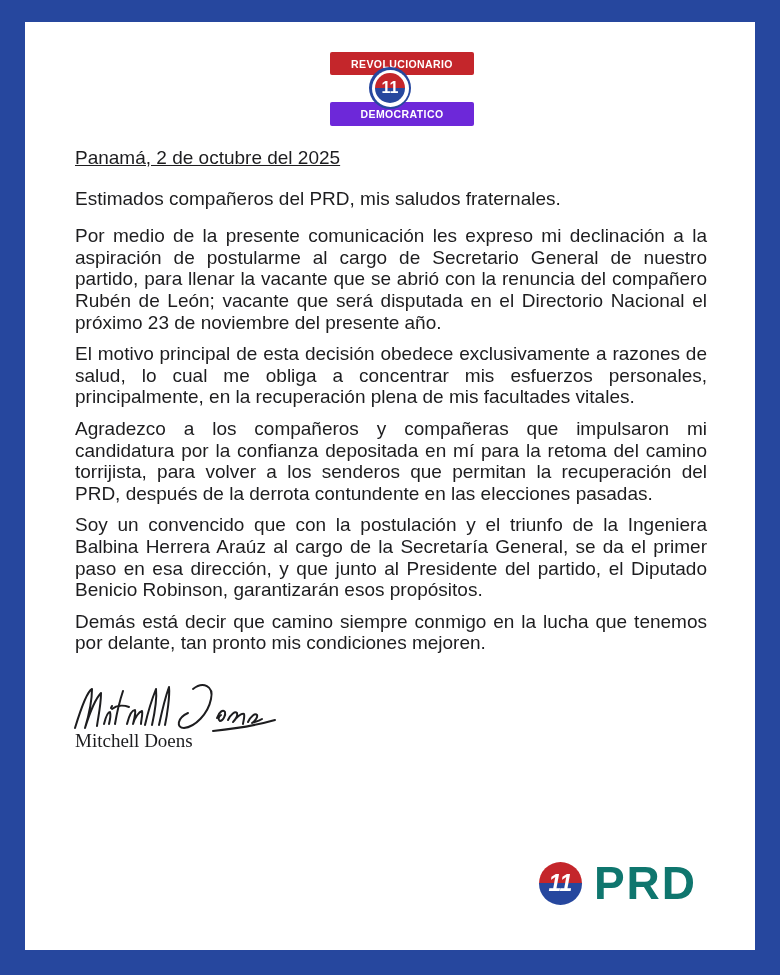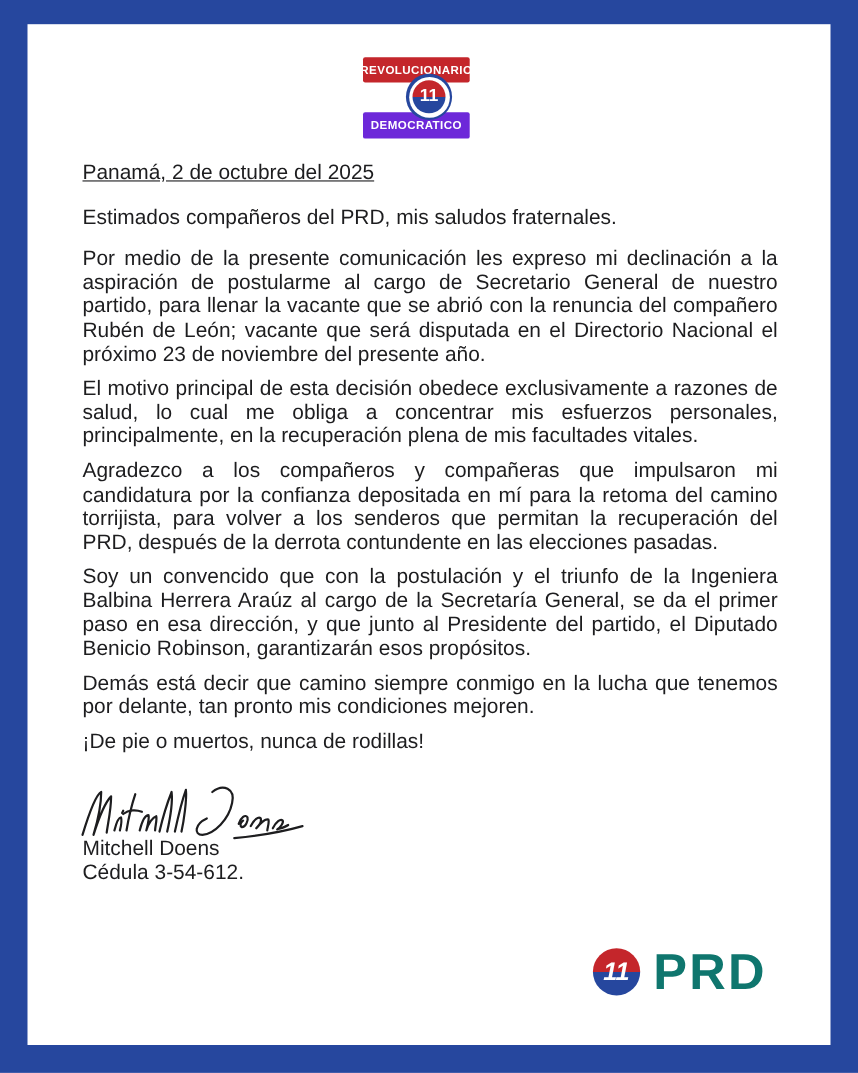--- a/index.html
+++ b/index.html
@@ -26,21 +26,21 @@
   
   .logo-top {
     position: relative;
     width: 120px;
     height: 74px;
     margin: 30px auto 0 auto;
   }
   .band {
     position: absolute;
     left: 0;
-    width: 97px;
+    width: 144px;
     height: 23px;
     border-radius: 2px;
     color: #ffffff;
     font-weight: bold;
     font-size: 10.5px;
     letter-spacing: 0.4px;
     display: flex;
     align-items: center;
     justify-content: center;
   }
@@ -82,20 +82,21 @@
     margin: 0 0 10px 0;
   }
   .letter p.justified { text-align: justify; }
   .letter .date-line { margin-bottom: 19px; text-decoration: underline; }
   .letter .greeting { margin-bottom: 16px; }
   .letter .slogan { margin-bottom: 0; }
   
   .signature-block {
     margin: 24px 0 0 44px;
     color: #1d1d1f;
+    font-family: Liberation Serif, serif;
   }
   .signature-script {
     display: block;
     margin-left: 2px;
     margin-bottom: -4px;
   }
   .signature-block .line {
     margin: 0 0 0 6px;
     font-size: 19px;
     line-height: 22px;
@@ -149,41 +150,39 @@
     </div>
 
     <div class="letter">
       <p class="date-line">Panamá, 2 de octubre del 2025</p>
       <p class="greeting">Estimados compañeros del PRD, mis saludos fraternales.</p>
       <p class="justified">Por medio de la presente comunicación les expreso mi declinación a la aspiración de postularme al cargo de Secretario General de nuestro partido, para llenar la vacante que se abrió con la renuncia del compañero Rubén de León; vacante que será disputada en el Directorio Nacional el próximo 23 de noviembre del presente año.</p>
       <p class="justified">El motivo principal de esta decisión obedece exclusivamente a razones de salud, lo cual me obliga a concentrar mis esfuerzos personales, principalmente, en la recuperación plena de mis facultades vitales.</p>
       <p class="justified">Agradezco a los compañeros y compañeras que impulsaron mi candidatura por la confianza depositada en mí para la retoma del camino torrijista, para volver a los senderos que permitan la recuperación del PRD, después de la derrota contundente en las elecciones pasadas.</p>
       <p class="justified">Soy un convencido que con la postulación y el triunfo de la Ingeniera Balbina Herrera Araúz al cargo de la Secretaría General, se da el primer paso en esa dirección, y que junto al Presidente del partido, el Diputado Benicio Robinson, garantizarán esos propósitos.</p>
       <p class="justified">Demás está decir que camino siempre conmigo en la lucha que tenemos por delante, tan pronto mis condiciones mejoren.</p>
-      <p class="slogan">¡De pie o muertos, nunca de rodillas!</p>
     </div>
 
     <div class="signature-block">
       <svg class="signature-script" width="208" height="56" viewBox="0 0 208 56" fill="none" stroke="#1d1d1f" stroke-width="2" stroke-linecap="round" stroke-linejoin="round">
         <path d="M4,50 C11,27 17,13 21,11 C21,23 17,40 14,50 C20,31 26,19 30,15 C30,27 27,40 26,48"></path>
         <path d="M33,46 C35,38 37,34 39,34 C40,37 39,42 38,46"></path>
         <path d="M40,30 l1,-2"></path>
         <path d="M44,46 C46,34 49,22 52,13"></path>
         <path d="M41,31 C46,27 53,27 58,29"></path>
         <path d="M56,46 C58,38 61,32 64,32 C65,35 63,42 62,46 C64,39 68,34 71,33 C72,36 70,42 70,46"></path>
         <path d="M74,47 C77,34 81,21 85,11 C86,20 83,38 81,47"></path>
         <path d="M88,47 C91,33 94,20 98,9 C99,18 96,38 94,47"></path>
         <path d="M122,11 C132,3 143,8 140,21 C137,36 124,49 113,50 C105,50 106,40 117,35"></path>
         <path d="M146,40 C148,34 152,31 154,34 C155,37 152,43 149,43 C147,42 147,39 150,37"></path>
         <path d="M157,42 C160,36 164,33 166,35 C167,38 164,42 162,44 C166,39 170,35 173,36 C174,39 172,44 172,46"></path>
         <path d="M177,44 C180,38 184,35 186,37 C187,39 184,43 181,45 C184,44 188,43 191,41"></path>
         <path d="M142,53 C162,51 183,48 204,42"></path>
       </svg>
       <p class="line">Mitchell Doens</p>
-      <p class="line">Cédula 3-54-612.</p>
     </div>
 
     <div class="logo-bottom">
       <div class="prd-circle">
         <span>11</span>
       </div>
       <div class="prd-wordmark">PRD</div>
     </div>
 
   </div>

